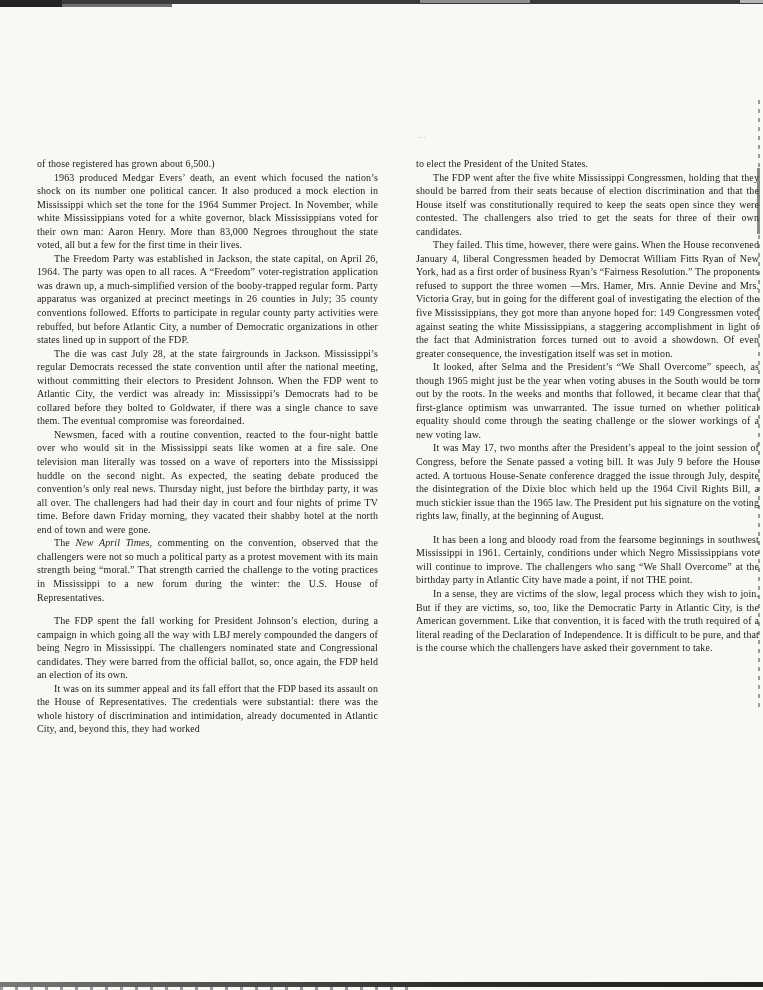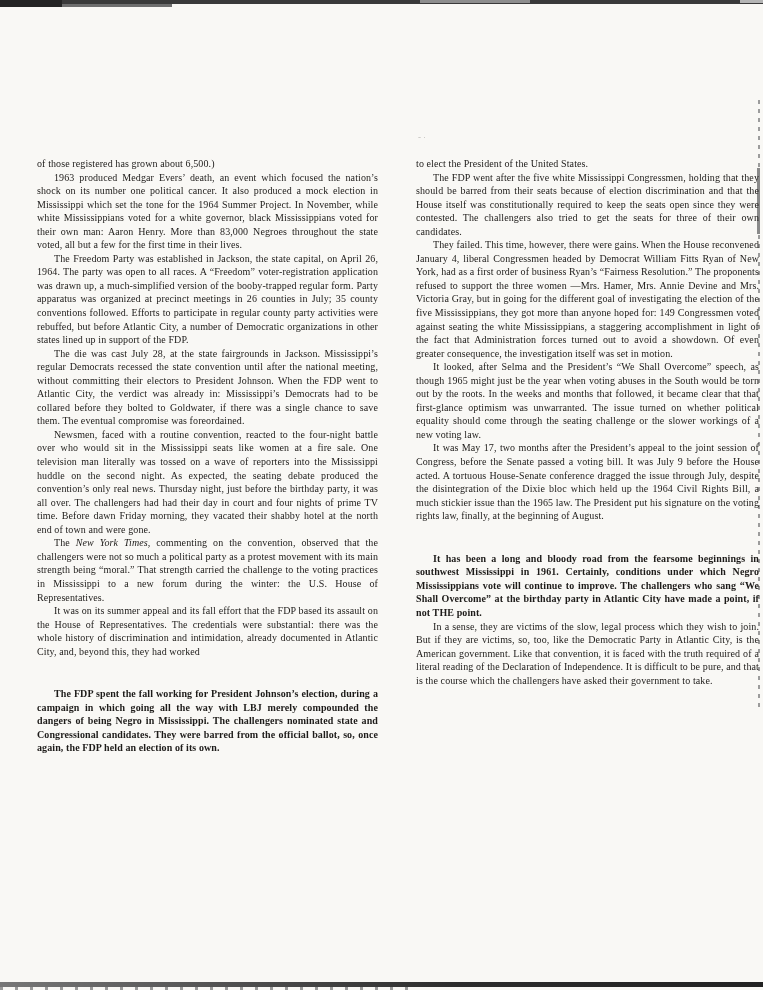--- a/index.html
+++ b/index.html
@@ -28,21 +28,21 @@
   .col{
     position:absolute;top:157px;width:341px;
     font-size:10px;line-height:13.55px;
     color:#1d1b19;text-align:justify;
     letter-spacing:.1px;
   }
   .col-left{left:37px;}
   .col-right{left:416px;width:343px;}
   .col p{margin:0;padding:0;}
   .col p.indent{text-indent:1.7em;}
-  .col p.section-gap{margin-top:29px;font-weight:bold;}
+  .col p.section-gap{margin-top:10px;}
   .col em{font-style:italic;}
 </style>
 </head>
 <body>
 
 <div class="page">
 
   <div class="top-band">
     <div class="seg-left"></div>
     <div class="seg-left2"></div>
@@ -55,23 +55,23 @@
     <div class="solid-seg"></div>
   </div>
   <div class="faint-mark">-·</div>
 
   <div class="col col-left">
     <p>of those registered has grown about 6,500.)</p>
     <p class="indent">1963 produced Medgar Evers’ death, an event which focused the nation’s shock on its number one political cancer.  It also produced a mock election in Mississippi which set the tone for the 1964 Summer Project.  In November, while white Mississippians voted for a white governor, black Mississippians voted for their own man: Aaron Henry.  More than 83,000 Negroes throughout the state voted, all but a few for the first time in their lives.</p>
     <p class="indent">The Freedom Party was established in Jackson, the state capital, on April 26, 1964.  The party was open to all races.  A “Freedom” voter-registration application was drawn up, a much-simplified version of the booby-trapped regular form.  Party apparatus was organized at precinct meetings in 26 counties in July; 35 county conventions followed.  Efforts to participate in regular county party activities were rebuffed, but before Atlantic City, a number of Democratic organizations in other states lined up in support of the FDP.</p>
     <p class="indent">The die was cast July 28, at the state fairgrounds in Jackson.  Mississippi’s regular Democrats recessed the state convention until after the national meeting, without committing their electors to President Johnson.  When the FDP went to Atlantic City, the verdict was already in: Mississippi’s Democrats had to be collared before they bolted to Goldwater, if there was a single chance to save them.  The eventual compromise was foreordained.</p>
     <p class="indent">Newsmen, faced with a routine convention, reacted to the four-night battle over who would sit in the Mississippi seats like women at a fire sale.  One television man literally was tossed on a wave of reporters into the Mississippi huddle on the second night.  As expected, the seating debate produced the convention’s only real news.  Thursday night, just before the birthday party, it was all over.  The challengers had had their day in court and four nights of prime TV time.  Before dawn Friday morning, they vacated their shabby hotel at the north end of town and were gone.</p>
-    <p class="indent"><span>The </span><em>New York Times,</em><span> commenting on the convention, observed that the challengers were not so much a political party as a protest movement with its main strength being “moral.”  That strength carried the challenge to the voting practices in Mississippi to a new forum during the winter: the U.S. House of Representatives.</span></p>
+    <p class="indent"><span>The </span><em>New April Times,</em><span> commenting on the convention, observed that the challengers were not so much a political party as a protest movement with its main strength being “moral.”  That strength carried the challenge to the voting practices in Mississippi to a new forum during the winter: the U.S. House of Representatives.</span></p>
+    <p class="indent section-gap">The FDP spent the fall working for President Johnson’s election, during a campaign in which going all the way with LBJ merely compounded the dangers of being Negro in Mississippi.  The challengers nominated state and Congressional candidates.  They were barred from the official ballot, so, once again, the FDP held an election of its own.</p>
     <p class="indent">It was on its summer appeal and its fall effort that the FDP based its assault on the House of Representatives. The credentials were substantial: there was the whole history of discrimination and intimidation, already documented in Atlantic City, and, beyond this, they had worked</p>
-    <p class="indent section-gap">The FDP spent the fall working for President Johnson’s election, during a campaign in which going all the way with LBJ merely compounded the dangers of being Negro in Mississippi.  The challengers nominated state and Congressional candidates.  They were barred from the official ballot, so, once again, the FDP held an election of its own.</p>
   </div>
 
   <div class="col col-right">
     <p>to elect the President of the United States.</p>
     <p class="indent">The FDP went after the five white Mississippi Congressmen, holding that they should be barred from their seats because of election discrimination and that the House itself was constitutionally required to keep the seats open since they were contested.  The challengers also tried to get the seats for three of their own candidates.</p>
     <p class="indent">They failed.  This time, however, there were gains. When the House reconvened January 4, liberal Congressmen headed by Democrat William Fitts Ryan of New York, had as a first order of business Ryan’s “Fairness Resolution.”  The proponents refused to support the three women —Mrs. Hamer, Mrs. Annie Devine and Mrs. Victoria Gray, but in going for the different goal of investigating the election of the five Mississippians, they got more than anyone hoped for: 149 Congressmen voted against seating the white Mississippians, a staggering accomplishment in light of the fact that Administration forces turned out to avoid a showdown.  Of even greater consequence, the investigation itself was set in motion.</p>
     <p class="indent">It looked, after Selma and the President’s “We Shall Overcome” speech, as though 1965 might just be the year when voting abuses in the South would be torn out by the roots.  In the weeks and months that followed, it became clear that that first-glance optimism was unwarranted. The issue turned on whether political equality should come through the seating challenge or the slower workings of a new voting law.</p>
     <p class="indent">It was May 17, two months after the President’s appeal to the joint session of Congress, before the Senate passed a voting bill.  It was July 9 before the House acted.  A tortuous House-Senate conference dragged the issue through July, despite the disintegration of the Dixie bloc which held up the 1964 Civil Rights Bill, a much stickier issue than the 1965 law.  The President put his signature on the voting rights law, finally, at the beginning of August.</p>
     <p class="indent section-gap">It has been a long and bloody road from the fearsome beginnings in southwest Mississippi in 1961.  Certainly, conditions under which Negro Mississippians vote will continue to improve.  The challengers who sang “We Shall Overcome” at the birthday party in Atlantic City have made a point, if not THE point.</p>
     <p class="indent">In a sense, they are victims of the slow, legal process which they wish to join.  But if they are victims, so, too, like the Democratic Party in Atlantic City, is the American government.  Like that convention, it is faced with the truth required of a literal reading of the Declaration of Independence.  It is difficult to be pure, and that is the course which the challengers have asked their government to take.</p>

